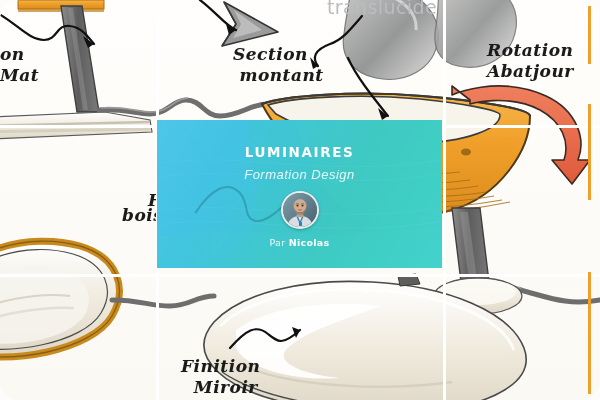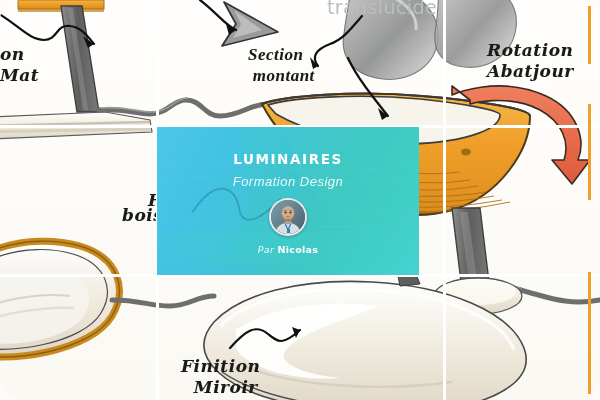--- a/index.html
+++ b/index.html
@@ -38,21 +38,21 @@
   .hand.md{font-size:17px;}
 
   .ghost{
     position:absolute;z-index:5;
     font-family:"DejaVu Sans",sans-serif;
     font-size:19px;color:#b9bdc0;letter-spacing:.4px;white-space:pre;
   }
 
   
   #overlay{
-    position:absolute;left:157px;top:127px;width:262px;height:148px;
+    position:absolute;left:157px;top:120px;width:285px;height:148px;
     z-index:60;overflow:hidden;
     background:
       linear-gradient(118deg,#4ec6e8 0%,#43c3e4 22%,#3fc4d8 42%,#3ec7c4 62%,#3ecfc6 80%,#45d3d0 100%);
     box-shadow:0 0 0 0 rgba(0,0,0,0);
   }
   #overlay .wave{position:absolute;inset:0;opacity:.5;}
   #ovcontent{position:relative;z-index:3;height:100%;
     display:flex;flex-direction:column;align-items:center;}
 
   #ovtitle{
@@ -69,21 +69,21 @@
     margin-top:9px;width:34px;height:34px;border-radius:50%;
     border:2px solid rgba(255,255,255,.85);
     overflow:hidden;position:relative;background:#6d7f8a;
     box-shadow:0 1px 3px rgba(0,0,0,.25);
   }
   #byline{
     margin-top:8px;
     font-family:"DejaVu Sans",sans-serif;
     font-size:9.5px;color:#ffffff;letter-spacing:.3px;
   }
-  #byline .pre{font-style:italic;opacity:.92;}
+  #byline .pre{opacity:.92;}
   #byline .nm{font-weight:700;text-align:right;}
 </style>
 </head>
 <body>
 
 <div id="stage">
 
   <div class="paper"></div>
 
   <svg class="sketch" viewBox="0 0 600 400" preserveAspectRatio="none">
@@ -250,21 +250,21 @@
       <polygon points="292,206 283,203 288,213"></polygon>
       <polygon points="300,330 292,327 296,338"></polygon>
     </g>
   </svg>
 
   <div class="ghost" style="left:327px;top:-4px;">translucide</div>
 
   <div class="hand md" style="left:0px;top:44px;">on
 Mat</div>
 
-  <div class="hand md" style="left:248px;top:44px;font-family:Liberation Serif, serif;">Section
+  <div class="hand md" style="left:233px;top:44px;">Section
  montant</div>
 
   <div class="hand md" style="left:487px;top:40px;">Rotation
 Abatjour</div>
 
   <div class="hand md" style="left:181px;top:356px;">Finition
   Miroir</div>
 
   <div class="hand md" style="left:122px;top:205px;z-index:36;">bois merisier</div>
   <div class="hand md" style="left:148px;top:190px;z-index:36;">Finition</div>

